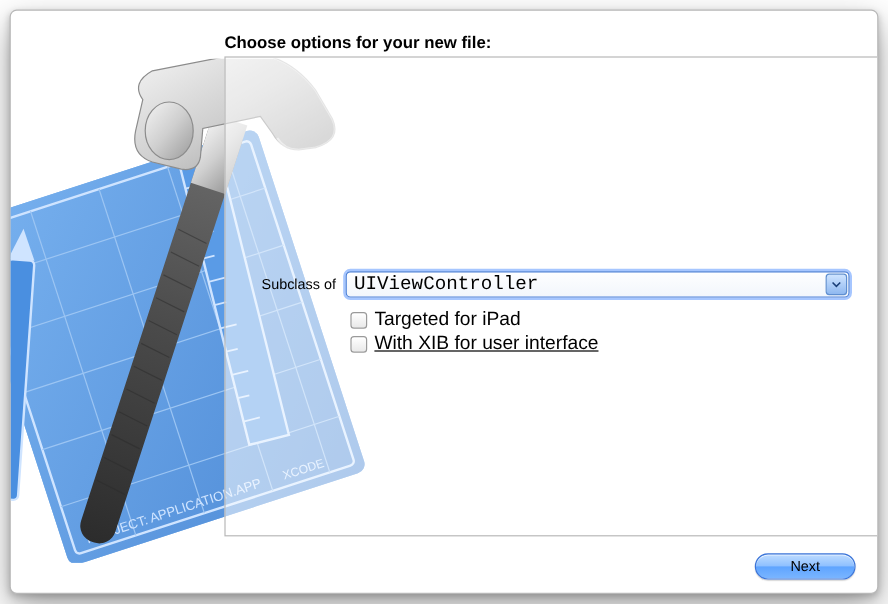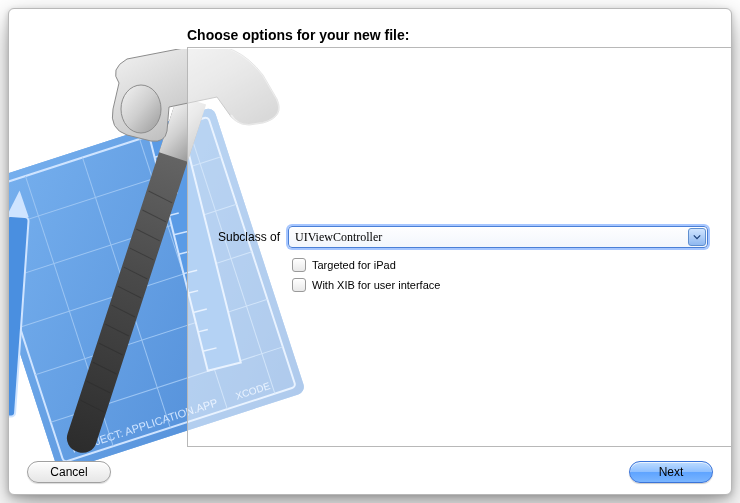--- a/index.html
+++ b/index.html
@@ -50,46 +50,46 @@
     flex: 1;
     position: relative;
     height: 22px;
   }
   .combo input {
     width: 100%;
     height: 22px;
     border: 1px solid #4a7fd6;
     border-radius: 4px;
     padding: 2px 24px 2px 6px;
-    font-size: 12px;
-    font-family: Liberation Serif, serif;
+    font-size: 16px;
+    font-family: Liberation Mono, monospace;
     background: linear-gradient(#fefeff, #f2f6fc);
     box-shadow: 0 0 0 2px #a6c6ff, inset 0 1px 0 #fff;
     outline: none;
   }
   .combo .arrow-btn {
     position: absolute;
     right: 2px; top: 2px;
     width: 18px; height: 18px;
     border-radius: 3px;
     background: linear-gradient(#cfe4ff, #8fb8f0);
     border: 1px solid #5f8fd0;
     display: flex; align-items: center; justify-content: center;
   }
   .combo .arrow-btn svg { width: 8px; height: 8px; }
   .check-row {
     position: absolute;
     left: 104px;
     display: flex;
     align-items: center;
     gap: 6px;
-    font-size: 11px;
+    font-size: 16px;
   }
   .check-row.r1 { top: 210px; }
-  .check-row.r2 { top: 230px; }
+  .check-row.r2 { top: 230px; text-decoration: underline; }
   .checkbox {
     width: 14px; height: 14px;
     border: 1px solid #9a9a9a;
     border-radius: 3px;
     background: linear-gradient(#fff, #e9e9e9);
     box-shadow: inset 0 1px 0 #fff;
   }
   .footer {
     position: absolute;
     left: 0; right: 0; bottom: 0;
@@ -239,18 +239,17 @@
     </div>
 
     <div class="check-row r2">
       <div class="checkbox"></div>
       <span>With XIB for user interface</span>
     </div>
 
   </div>
 
   <div class="footer">
-    <button class="btn cancel">Cancel</button>
     <div class="spacer"></div>
     <button class="btn default">Next</button>
   </div>
 
 </div>
 
 </body></html>

